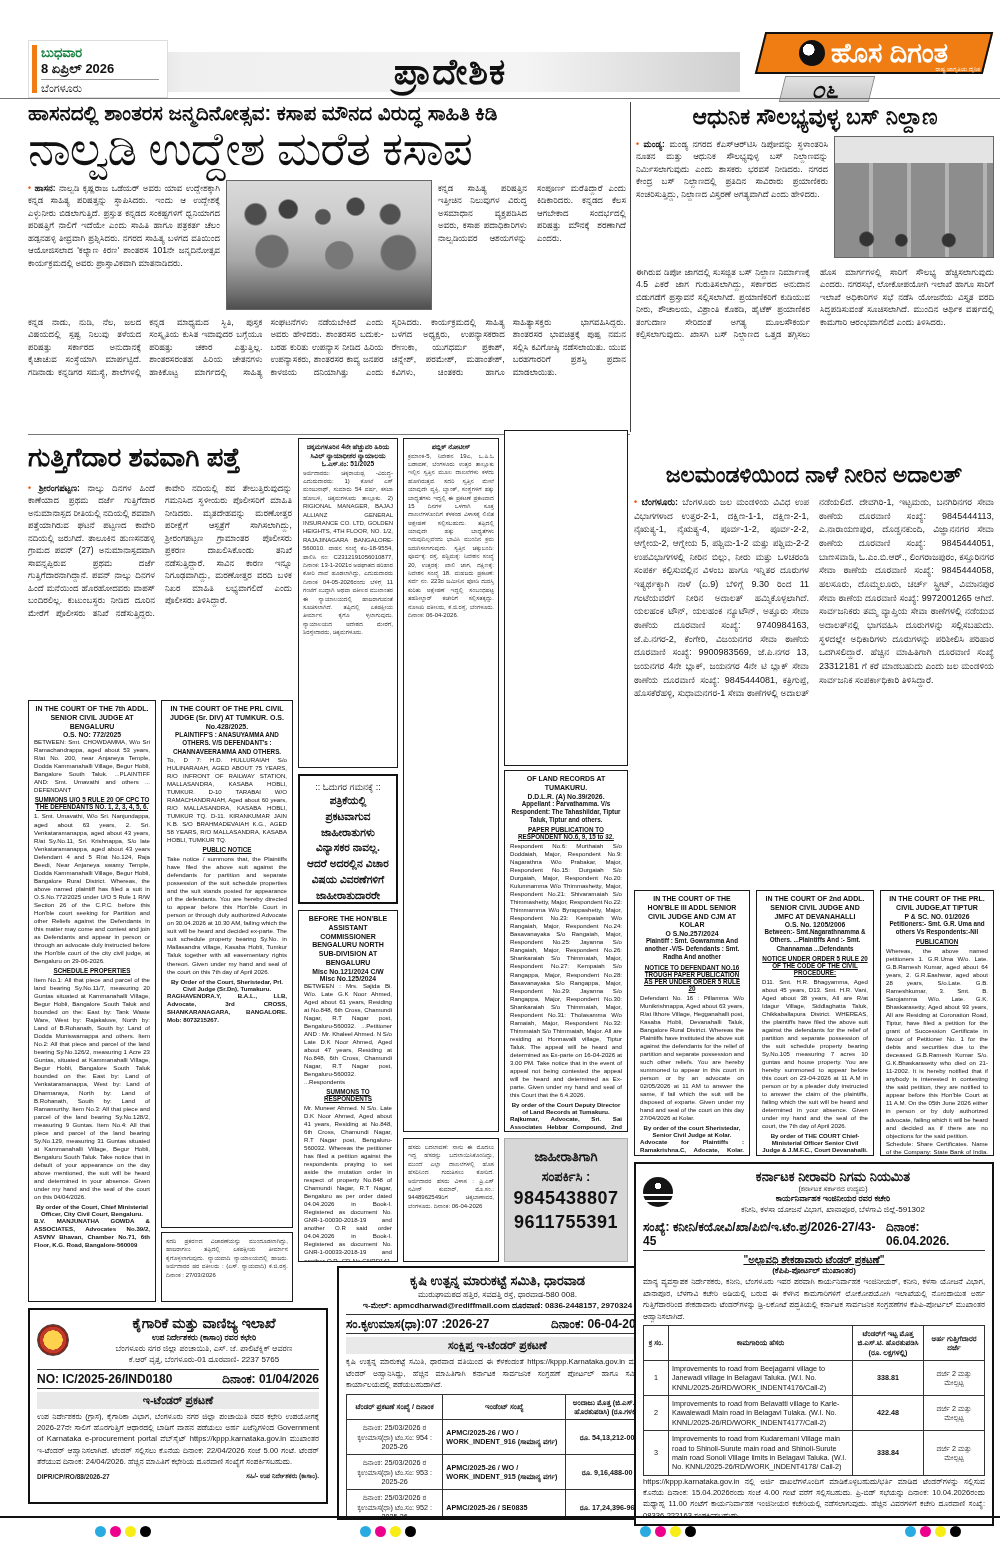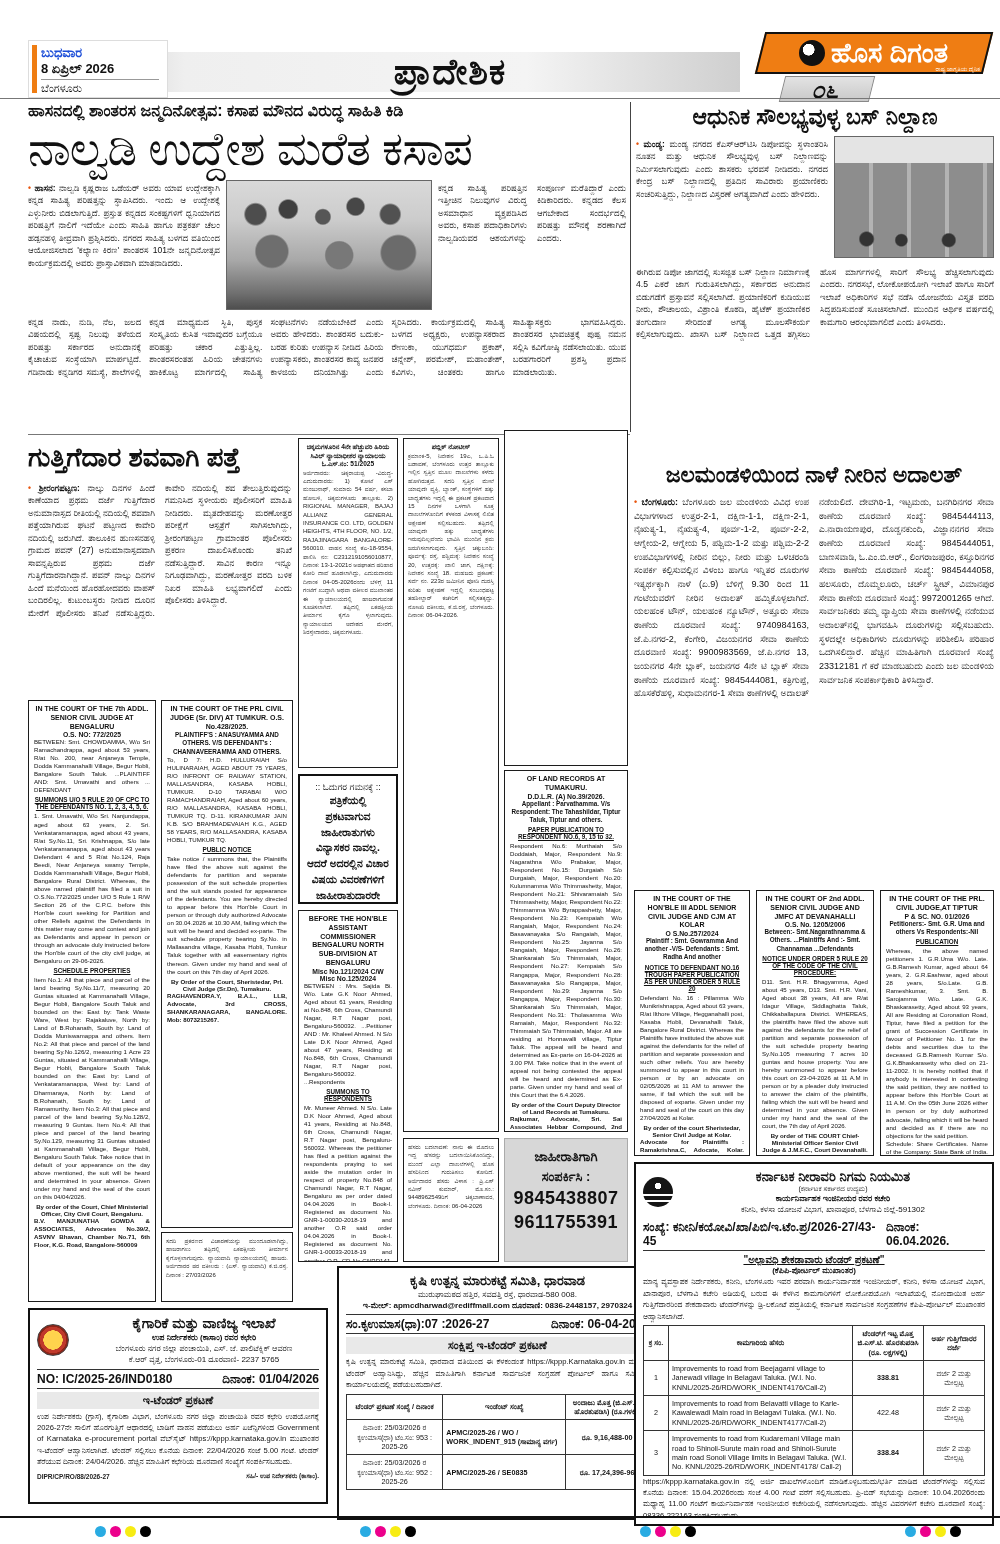--- a/index.html
+++ b/index.html
@@ -4,32 +4,32 @@
 <style>
   html,body{margin:0;padding:0;background:#f4f3f1;}
   .page{position:relative;width:1000px;height:1544px;background:#fff;margin:0 auto;
         font-family:"Liberation Sans","DejaVu Sans",sans-serif;color:#111;overflow:hidden;}
   .abs{position:absolute;box-sizing:border-box;}
   
   .hdr-band{background:linear-gradient(90deg,#b9b9b9,#efefef 22%,#f4f4f4 70%,#cfcfcf);}
   .section-title{font-size:36px;font-weight:bold;letter-spacing:1px;text-align:center;line-height:60px;}
   .datebox{background:#fff;border:1px solid #ddd;padding:4px 8px 2px 12px;}
   .datebox .bar{position:absolute;left:3px;top:4px;bottom:4px;width:5px;background:#ef7d13;}
-  .datebox .day{color:#1d4ed8;font-weight:bold;font-size:13px;}
+  .datebox .day{color:#15803d;font-weight:bold;font-size:13px;}
   .datebox .dt{font-weight:bold;font-size:13px;border-bottom:1px solid #999;padding-bottom:2px;}
   .datebox .city{font-size:11px;padding-top:2px;}
   .masthead{transform:skewX(-14deg);background:#ef7d13;border:2px solid #111;color:#fff;
             display:flex;align-items:center;justify-content:center;gap:6px;}
   .masthead .t{transform:skewX(14deg);font-weight:bold;font-size:27px;white-space:nowrap;}
   .mast-logo{width:22px;height:22px;border-radius:50%;background:radial-gradient(circle at 35% 35%,#fff 0 28%,#111 30%);border:2px solid #111;transform:skewX(14deg);}
   .mast-strip{transform:skewX(-14deg);background:linear-gradient(180deg,#e3e3e3,#c9c9c9);border:1px solid #888;
               text-align:center;font-weight:bold;font-size:24px;color:#111;line-height:26px;}
   .tagline{font-size:6px;color:#fff;text-align:right;}
   
-  .kicker{font-size:16px;font-weight:bold;letter-spacing:0px;}
+  .kicker{font-size:20px;font-weight:bold;letter-spacing:0px;}
   .headline-xl{font-size:47px;font-weight:normal;letter-spacing:-1px;line-height:1.05;}
   .headline-lg{font-size:26px;font-weight:bold;}
   .headline-md{font-size:22px;font-weight:bold;text-align:center;}
   .body-text{font-size:8.6px;line-height:1.45;text-align:justify;}
   .cols-2{column-count:2;column-gap:10px;}
   .cols-5{column-count:5;column-gap:8px;}
   .bullet{color:#e8540c;font-weight:bold;}
   .dl{font-weight:bold;}
   .vrule{background:#444;width:1px;}
   .hrule{background:#777;height:1px;}
@@ -305,20 +305,25 @@
     <div class="t-title">ಸಂಕ್ಷಿಪ್ತ ಇ-ಟೆಂಡರ್ ಪ್ರಕಟಣೆ</div>
     <div class="t-body">ಕೃಷಿ ಉತ್ಪನ್ನ ಮಾರುಕಟ್ಟೆ ಸಮಿತಿ, ಧಾರವಾಡ ವತಿಯಿಂದ ಈ ಕೆಳಕಂಡಂತೆ https://kppp.Karnataka.gov.in ಮೂಲಕ ಟೆಂಡರ್ ಅಹ್ವಾನಿಸಿದ್ದು, ಹೆಚ್ಚಿನ ಮಾಹಿತಿಗಾಗಿ ಕರ್ನಾಟಕ ಸಾರ್ವಜನಿಕ ಸಂಗ್ರಹಣೆ ಪೋರ್ಟಲ್ ಹಾಗೂ ಸಮಿತಿಯ ಕಾರ್ಯಾಲಯದಲ್ಲಿ ಪಡೆಯಬಹುದಾಗಿದೆ.</div>
     <table class="t-table">
       <tbody>
           <tr>
         <th>ಟೆಂಡರ್ ಪ್ರಕಟಣೆ ಸಂಖ್ಯೆ / ದಿನಾಂಕ</th>
         <th>ಇಂಡೆಂಟ್ ಸಂಖ್ಯೆ</th>
         <th>ಅಂದಾಜು ಮೊತ್ತ (ಜಿ.ಎಸ್.ಟಿ. ಹೊರತುಪಡಿಸಿ) (ರೂ.ಗಳಲ್ಲಿ)</th>
       </tr>
       <tr>
+        <td>ದಿನಾಂಕ: 25/03/2026 ರ ಕೃಉಮಾಸ(ಧಾ) ಟೆಂ.ಸಂ: 954 : 2025-26</td>
+        <td class="nm" style="font-weight:bold;">APMC/2025-26 / WO / WORK_INDENT_916 (ಸಾಮಾನ್ಯ ವರ್ಗ)</td>
+        <td style="font-weight:bold;">ರೂ. 54,13,212-00</td>
+      </tr>
+      <tr>
         <td>ದಿನಾಂಕ: 25/03/2026 ರ ಕೃಉಮಾಸ(ಧಾ) ಟೆಂ.ಸಂ: 953 : 2025-26</td>
         <td class="nm" style="font-weight:bold;">APMC/2025-26 / WO / WORK_INDENT_915 (ಸಾಮಾನ್ಯ ವರ್ಗ)</td>
         <td style="font-weight:bold;">ರೂ. 9,16,488-00</td>
       </tr>
       <tr>
         <td>ದಿನಾಂಕ: 25/03/2026 ರ ಕೃಉಮಾಸ(ಧಾ) ಟೆಂ.ಸಂ: 952 : 2025-26</td>
         <td class="nm" style="font-weight:bold;">APMC/2025-26 / SE0835</td>
         <td style="font-weight:bold;">ರೂ. 17,24,396-96</td>
       </tr>
     </tbody>
@@ -353,21 +358,21 @@
       </tr>
       <tr>
         <td>1</td>
         <td class="nm">Improvements to road from Beejagarni village to Janewadi village in Belagavi Taluka. (W.I. No. KNNL/2025-26/RD/WORK_INDENT4176/Call-2)</td>
         <td style="font-weight:bold;">338.81</td>
         <td>ದರ್ಜೆ 2 ಮತ್ತು ಮೇಲ್ಪಟ್ಟ</td>
       </tr>
       <tr>
         <td>2</td>
         <td class="nm">Improvements to road from Belavatti village to Karle-Kawalewadi Main road in Belagavi Tulaka. (W.I. No. KNNL/2025-26/RD/WORK_INDENT4177/Call-2)</td>
-        <td style="font-weight:normal;margin-left:30px;">422.48</td>
+        <td style="font-weight:bold;margin-left:30px;">422.48</td>
         <td>ದರ್ಜೆ 2 ಮತ್ತು ಮೇಲ್ಪಟ್ಟ</td>
       </tr>
       <tr>
         <td>3</td>
         <td class="nm">Improvements to road from Kudaremani Village main road to Shinoli-Surute main road and Shinoli-Surute main road Sonoli Village limits in Belagavi Taluka. (W.I. No. KNNL/2025-26/RD/WORK_INDENT4178/ Call-2)</td>
         <td style="font-weight:bold;">338.84</td>
         <td>ದರ್ಜೆ 2 ಮತ್ತು ಮೇಲ್ಪಟ್ಟ</td>
       </tr>
     </tbody>
       </table>

